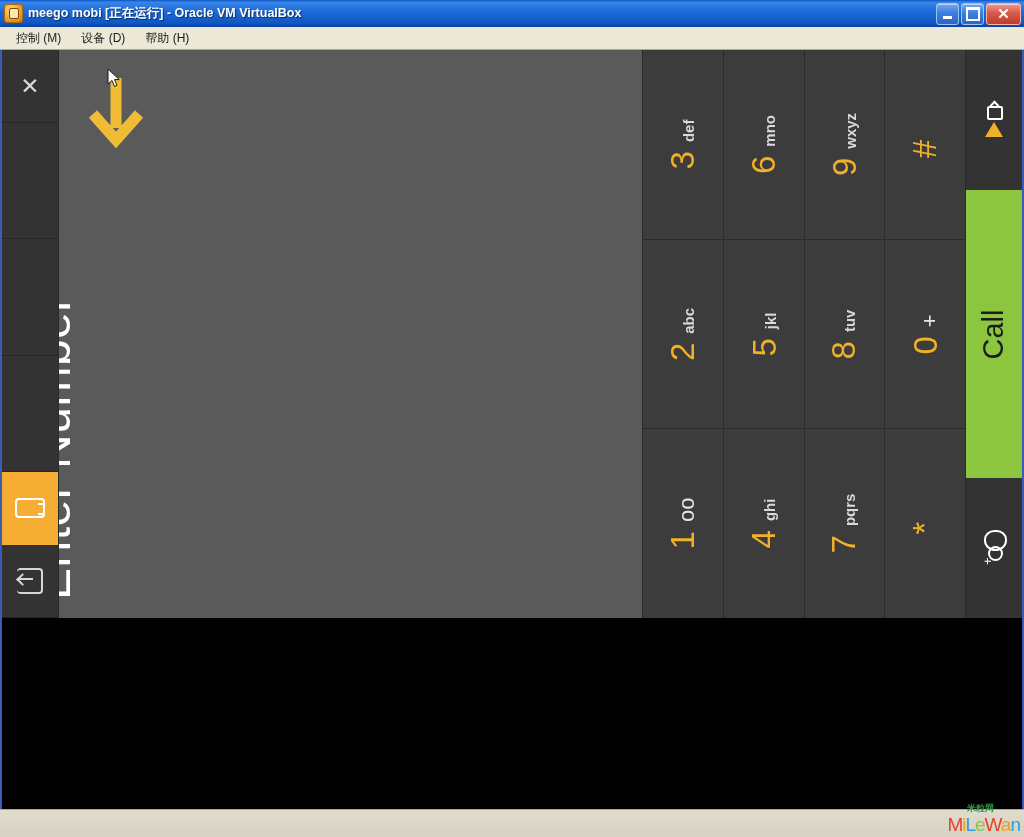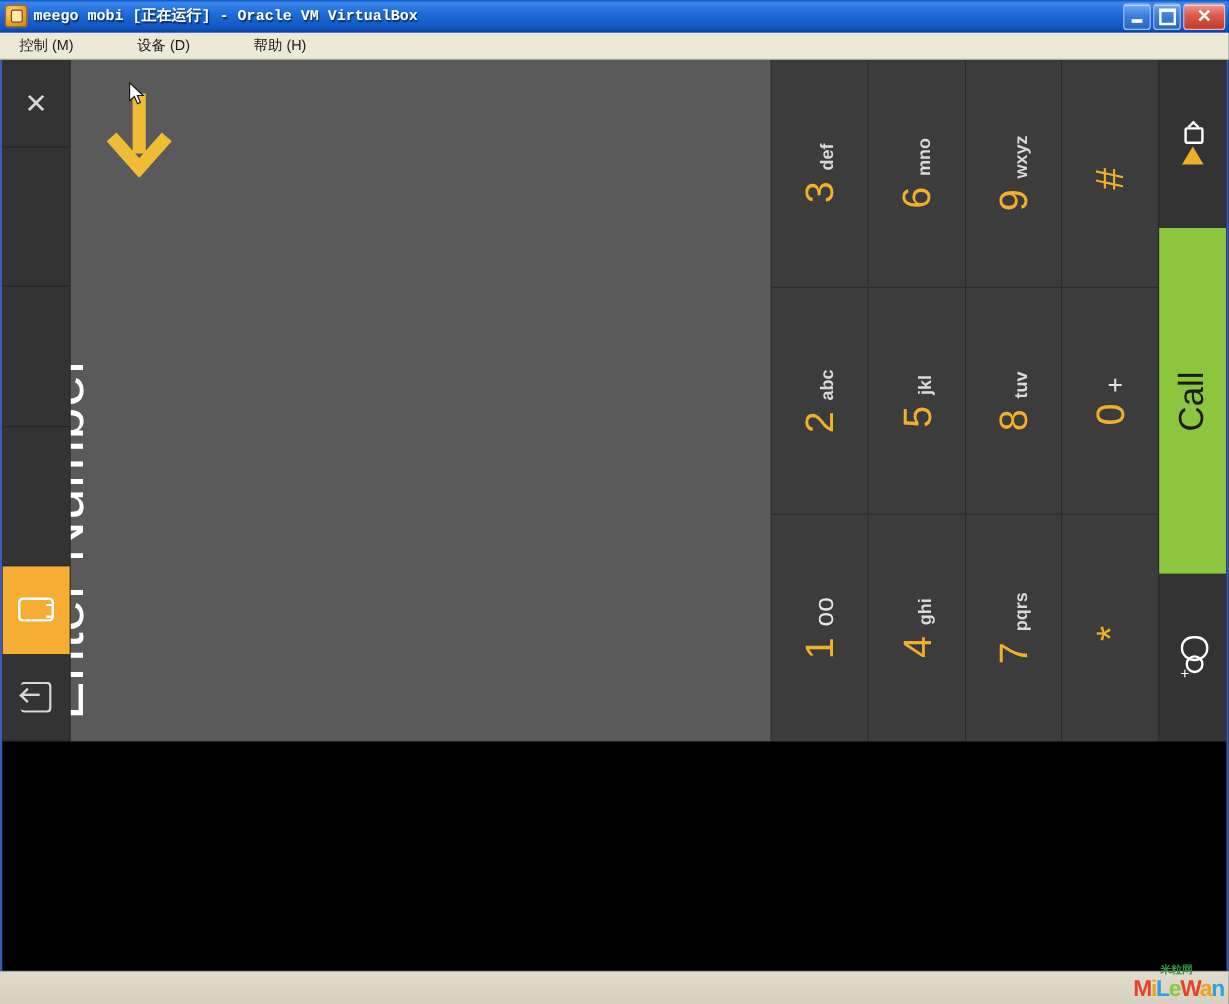--- a/index.html
+++ b/index.html
@@ -44,21 +44,21 @@
   #titlebar .app-icon::after{
     content:"";
     position:absolute; left:4px; top:3px;
     width:8px; height:9px;
     border:1.5px solid #7a4a05;
     border-radius:2px;
     background:#ffe7b0;
   }
   #titlebar .title-text {
     color: #ffffff;
-    font-family: Liberation Mono, monospace;
+    font-family: Liberation Sans, sans-serif;
     font-size: 12.5px;
     font-weight: bold;
     letter-spacing: 0px;
     text-shadow: 1px 1px 1px rgba(0,0,0,.55);
     white-space: nowrap;
   }
   #win-buttons {
     position: absolute; right: 3px; top: 3px;
     display: flex; gap: 2px;
   }
@@ -82,21 +82,20 @@
   .wglyph.x { font-size:15px; font-weight:bold; margin-top:-2px; }
 
   
   #menubar {
     height: 22px;
     background: #ece9d8;
     border-bottom: 1px solid #aca899;
     display: flex; align-items: center;
     padding-left: 6px;
     flex: 0 0 auto;
-    gap: 33px;
   }
   #menubar .menu-item {
     font-size: 12px;
     color: #1b1b1b;
     padding: 2px 10px;
     font-family: "Liberation Sans", sans-serif;
     cursor: default;
     white-space: nowrap;
   }
 
@@ -381,21 +380,21 @@
     display: flex; align-items: flex-end;
     pointer-events: none;
   }
   #watermark .wm-top {
     position:absolute; right: 26px; top: -2px;
     font-size: 9px; color:#2f8f3f; font-weight:bold;
     font-family:"Liberation Sans",sans-serif;
     white-space:nowrap;
   }
   #watermark .wm-main {
-    font-size: 19px; font-weight: bold;
+    font-size: 19px; font-weight: normal;
     font-family:"Liberation Sans",sans-serif;
     letter-spacing: -1px;
     margin-top: 7px;
   }
   #watermark .wm-main span:nth-child(1){color:#e8412a;}
   #watermark .wm-main span:nth-child(2){color:#f0a01c;}
   #watermark .wm-main span:nth-child(3){color:#2f9fe0;}
   #watermark .wm-main span:nth-child(4){color:#8ac63f;}
   #watermark .wm-main span:nth-child(5){color:#e8412a;}
   #watermark .wm-main span:nth-child(6){color:#f0a01c;}

